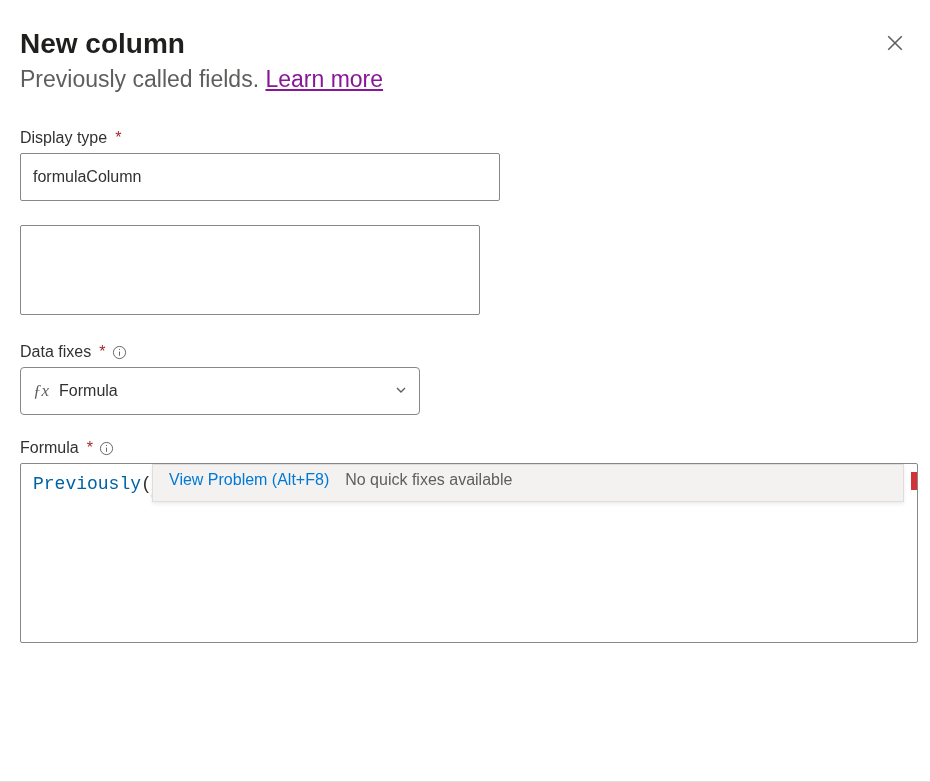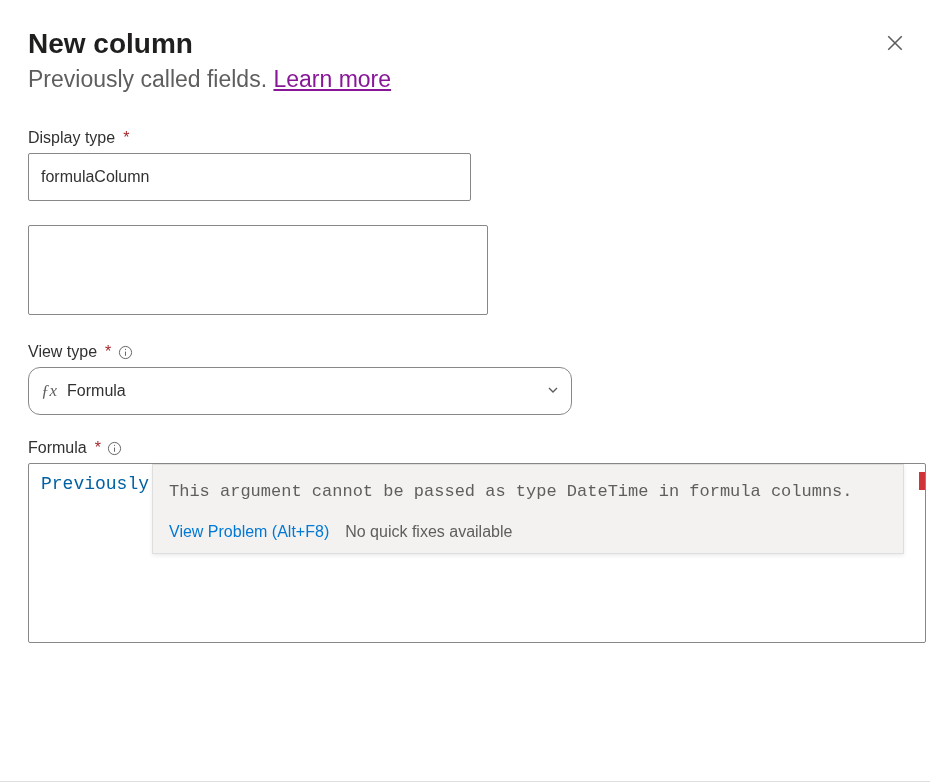--- a/index.html
+++ b/index.html
@@ -9,21 +9,20 @@
     font-family: "Segoe UI", -apple-system, BlinkMacSystemFont, sans-serif;
     background: #fff;
     color: #323130;
     width: 930px;
     height: 782px;
     overflow: hidden;
     position: relative;
   }
   .panel {
     padding: 28px 20px 20px 20px;
-    margin-left: 8px;
   }
   .header-row {
     display: flex;
     justify-content: space-between;
     align-items: flex-start;
   }
   .title {
     font-size: 28px;
     font-weight: 600;
     color: #201f1e;
@@ -58,21 +57,21 @@
   }
   .req { color: #a4262c; margin-left:2px; }
   .info-icon {
     width: 16px; height: 16px;
     display: inline-flex;
     align-items: center; justify-content: center;
     color: #605e5c;
   }
   .info-icon svg { width:15px; height:15px; }
   .text-input {
-    width: 443px;
+    width: 480px;
     height: 48px;
     border: 1px solid #8a8886;
     border-radius: 2px;
     padding: 0 12px;
     font-size: 16px;
     font-family: inherit;
     color: #323130;
     background:#fff;
   }
   .textarea {
@@ -80,24 +79,24 @@
     height: 90px;
     border: 1px solid #8a8886;
     border-radius: 2px;
     padding: 10px 12px;
     font-size: 16px;
     font-family: inherit;
     resize: none;
     background:#fff;
   }
   .datatype-select {
-    width: 544px;
+    width: 400px;
     height: 48px;
     border: 1px solid #8a8886;
-    border-radius: 12px;
+    border-radius: 4px;
     display: flex;
     align-items: center;
     padding: 0 12px;
     gap: 10px;
     font-size: 16px;
     background: #fff;
     cursor: pointer;
     position: relative;
   }
   .fx-icon {
@@ -204,21 +203,21 @@
     </div>
     <input class="text-input" type="text" value="formulaColumn" style="">
   </div>
 
   <div class="field-group">
     <textarea class="textarea" style=""></textarea>
   </div>
 
   <div class="field-group">
     <div class="field-label">
-      <span>View type</span>
+      <span>Data fixes</span>
       <span class="req">*</span>
       <span class="info-icon">
         <svg viewBox="0 0 16 16" fill="none" stroke="currentColor" stroke-width="1">
           <circle cx="8" cy="8" r="6.5"></circle>
             <line x1="8" y1="7" x2="8" y2="11.5"></line>
             <circle cx="8" cy="4.6" r="0.6" fill="currentColor" stroke="none"></circle>
         </svg>
       </span>
     </div>
     <div class="datatype-select">
@@ -249,20 +248,19 @@
         <div class="formula-line">
           <span class="tok-fn">Previously</span><span class="tok-paren">(</span><span class="tok-field">'Created On'</span><span class="tok-paren">,</span><span class="tok-str">""</span><span class="tok-paren">)</span>
         </div>
         <div class="cursor-bar"></div>
       </div>
     </div>
   </div>
 </div>
 
 <div class="problem-popup">
-  <div class="popup-msg">This argument cannot be passed as type DateTime in formula columns.</div>
   <div class="popup-actions">
     <span class="view-problem">View Problem (Alt+F8)</span>
     <span class="no-fix">No quick fixes available</span>
   </div>
 </div>
 
 <div class="bottom-rule"></div>
 
 </body></html>

